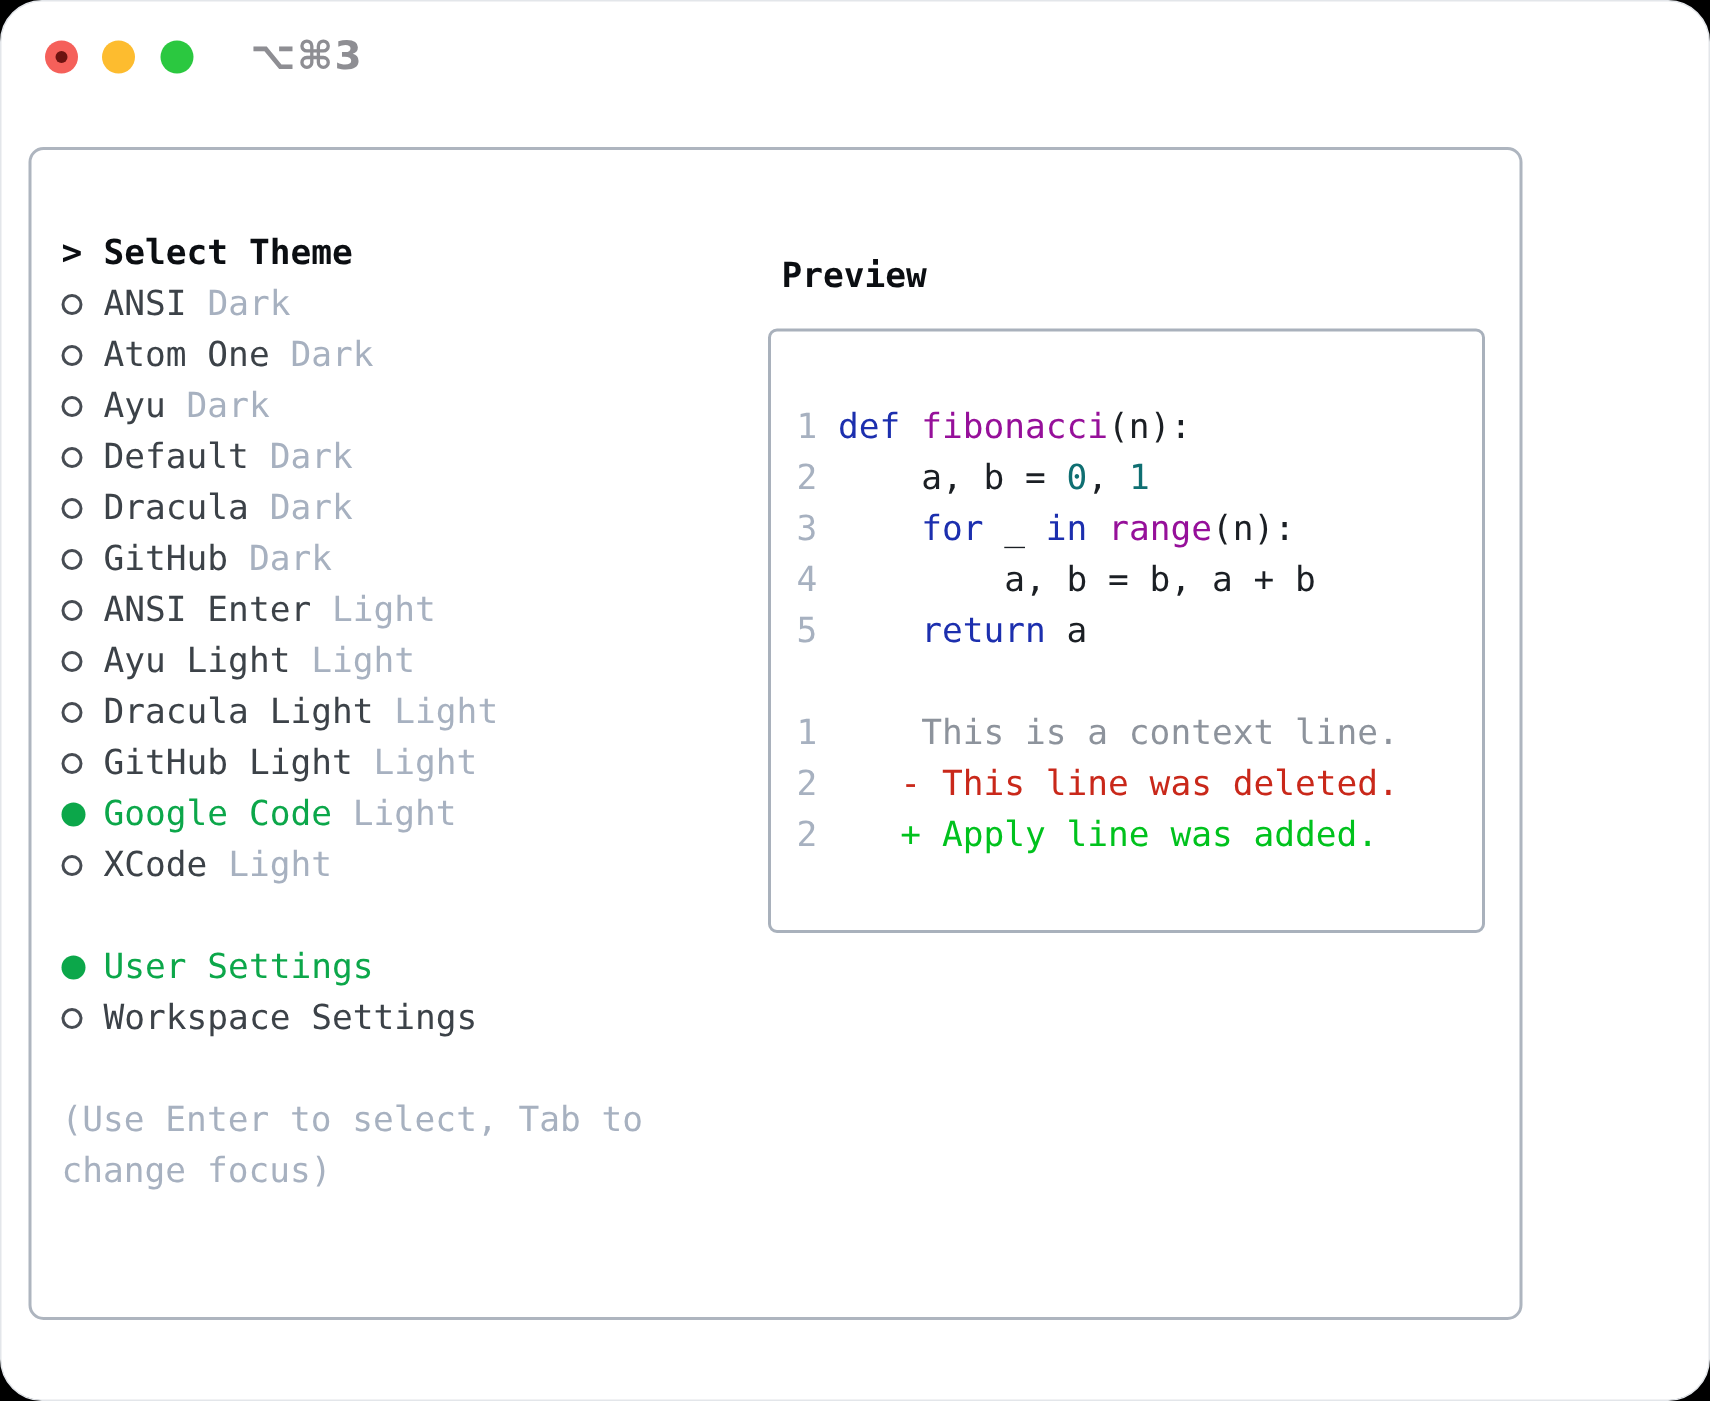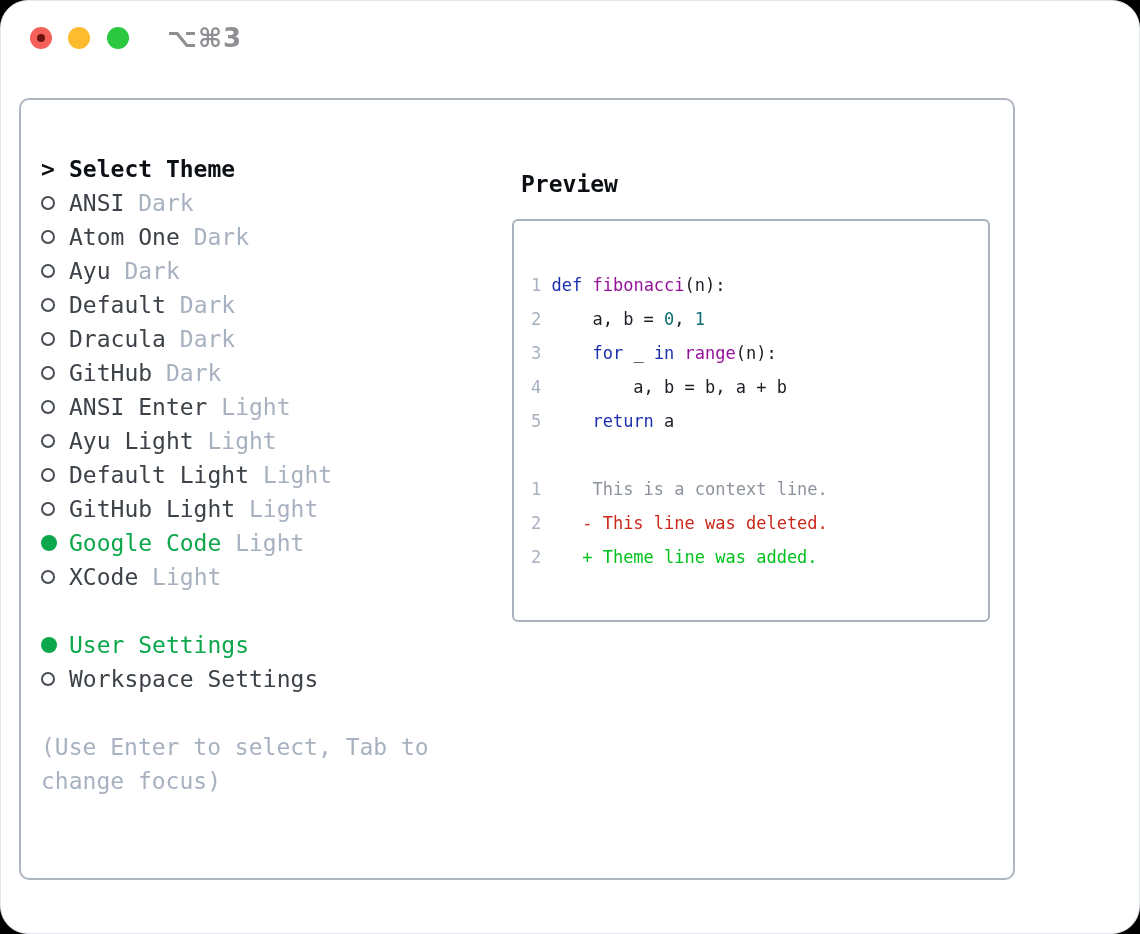--- a/index.html
+++ b/index.html
@@ -51,21 +51,21 @@
 
   
   .right-col{position:absolute;left:482px;top:67px;}
   .preview-box{
     margin-left:9px;margin-top:18px;
     width:478px;height:403px;
     border:2px solid #a9b1bc;border-radius:6px;background:#fff;
     padding:47px 0 0 17px;
     overflow:hidden;
   }
-  .codeline{height:34px;font-size:17px;line-height:34px;white-space:pre;}
+  .codeline{height:34px;font-size:23px;line-height:34px;white-space:pre;}
   .lnum{color:var(--lnum);}
   .tk-kw{color:var(--kw);}
   .tk-fn{color:var(--fn);}
   .tk-nu{color:var(--num-teal);}
   .tk-pl{color:var(--code-plain);}
   .d-context{color:var(--ctx);}
   .d-deleted{color:var(--deleted-red);}
   .d-added{color:var(--added-green);}
 </style>
 </head>
@@ -126,21 +126,21 @@
     <span class="item-name">ANSI Enter </span><span class="item-tag">Light</span>
   </div>
 
   <div class="row">
     <span class="marker-cell"><span class="ring"></span></span>
     <span class="item-name">Ayu Light </span><span class="item-tag">Light</span>
   </div>
 
   <div class="row">
     <span class="marker-cell"><span class="ring"></span></span>
-    <span class="item-name">Default Light </span><span class="item-tag">Light</span>
+    <span class="item-name">Dracula Light </span><span class="item-tag">Light</span>
   </div>
 
   <div class="row">
     <span class="marker-cell"><span class="ring"></span></span>
     <span class="item-name">GitHub Light </span><span class="item-tag">Light</span>
   </div>
 
   <div class="row">
     <span class="marker-cell"><span class="fill"></span></span>
     <span class="item-name selected">Google Code </span><span class="item-tag">Light</span>
@@ -182,19 +182,19 @@
       <div class="preview-box">
         <div id="code-block">
             <div class="codeline"><span class="lnum">1 </span><span class="tk-kw">def</span><span class="tk-pl"> </span><span class="tk-fn">fibonacci</span><span class="tk-pl">(n):</span></div>
             <div class="codeline"><span class="lnum">2 </span><span class="tk-pl">    a, b = </span><span class="tk-nu">0</span><span class="tk-pl">, </span><span class="tk-nu">1</span></div>
             <div class="codeline"><span class="lnum">3 </span><span class="tk-pl">    </span><span class="tk-kw">for</span><span class="tk-pl"> _ </span><span class="tk-kw">in</span><span class="tk-pl"> </span><span class="tk-fn">range</span><span class="tk-pl">(n):</span></div>
             <div class="codeline"><span class="lnum">4 </span><span class="tk-pl">        a, b = b, a + b</span></div>
             <div class="codeline"><span class="lnum">5 </span><span class="tk-pl">    </span><span class="tk-kw">return</span><span class="tk-pl"> a</span></div>
             <div class="codeline"></div>
             <div class="codeline"><span class="lnum">1</span><span class="d-context">     This is a context line.</span></div>
             <div class="codeline"><span class="lnum">2</span><span class="d-deleted">    - This line was deleted.</span></div>
-            <div class="codeline"><span class="lnum">2</span><span class="d-added">    + Theme line was added.</span></div>
+            <div class="codeline"><span class="lnum">2</span><span class="d-added">    + Apply line was added.</span></div>
           </div>
       </div>
     </div>
 
   </div>
 </div>
 
 </body></html>

